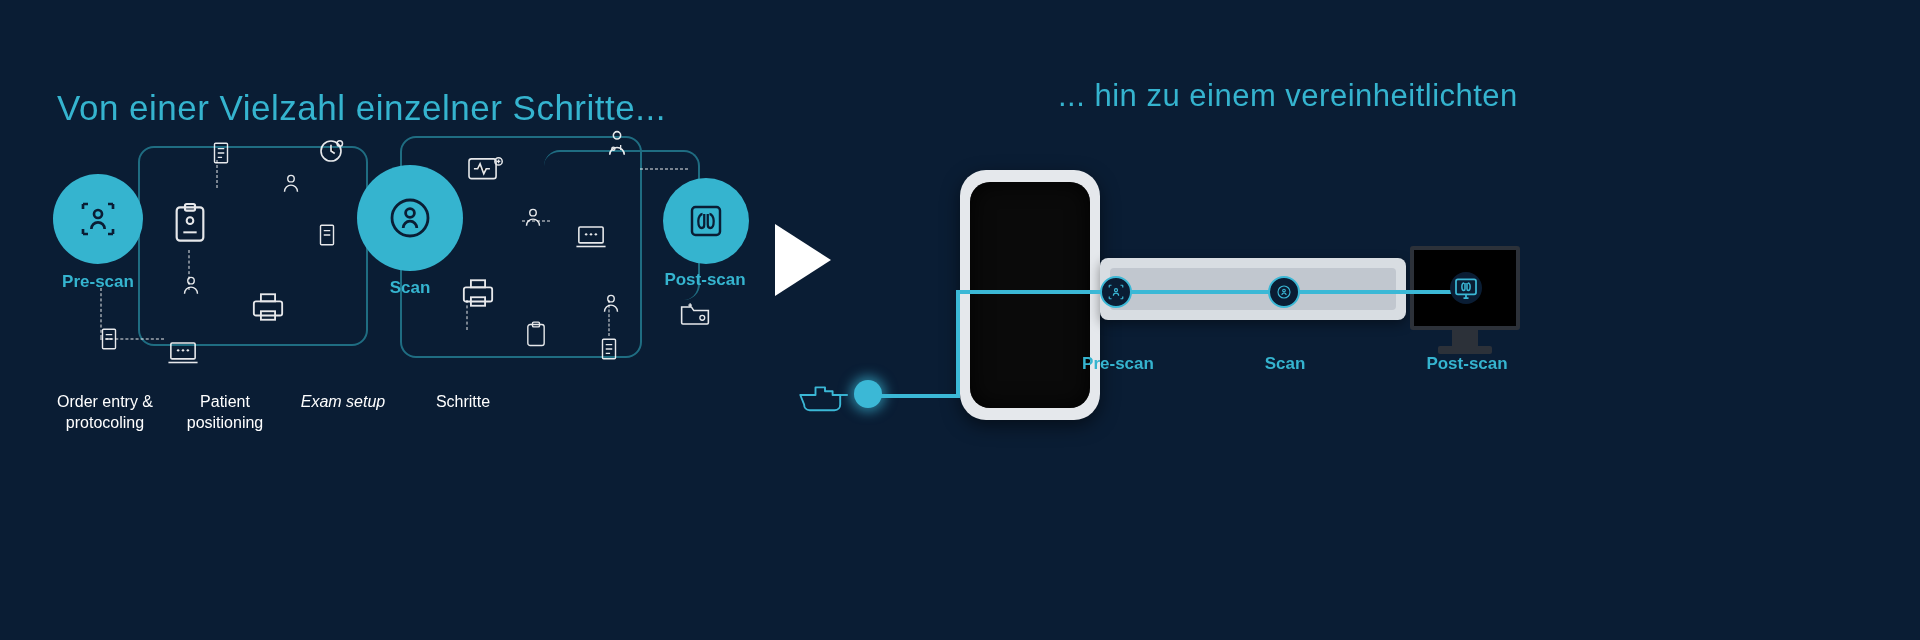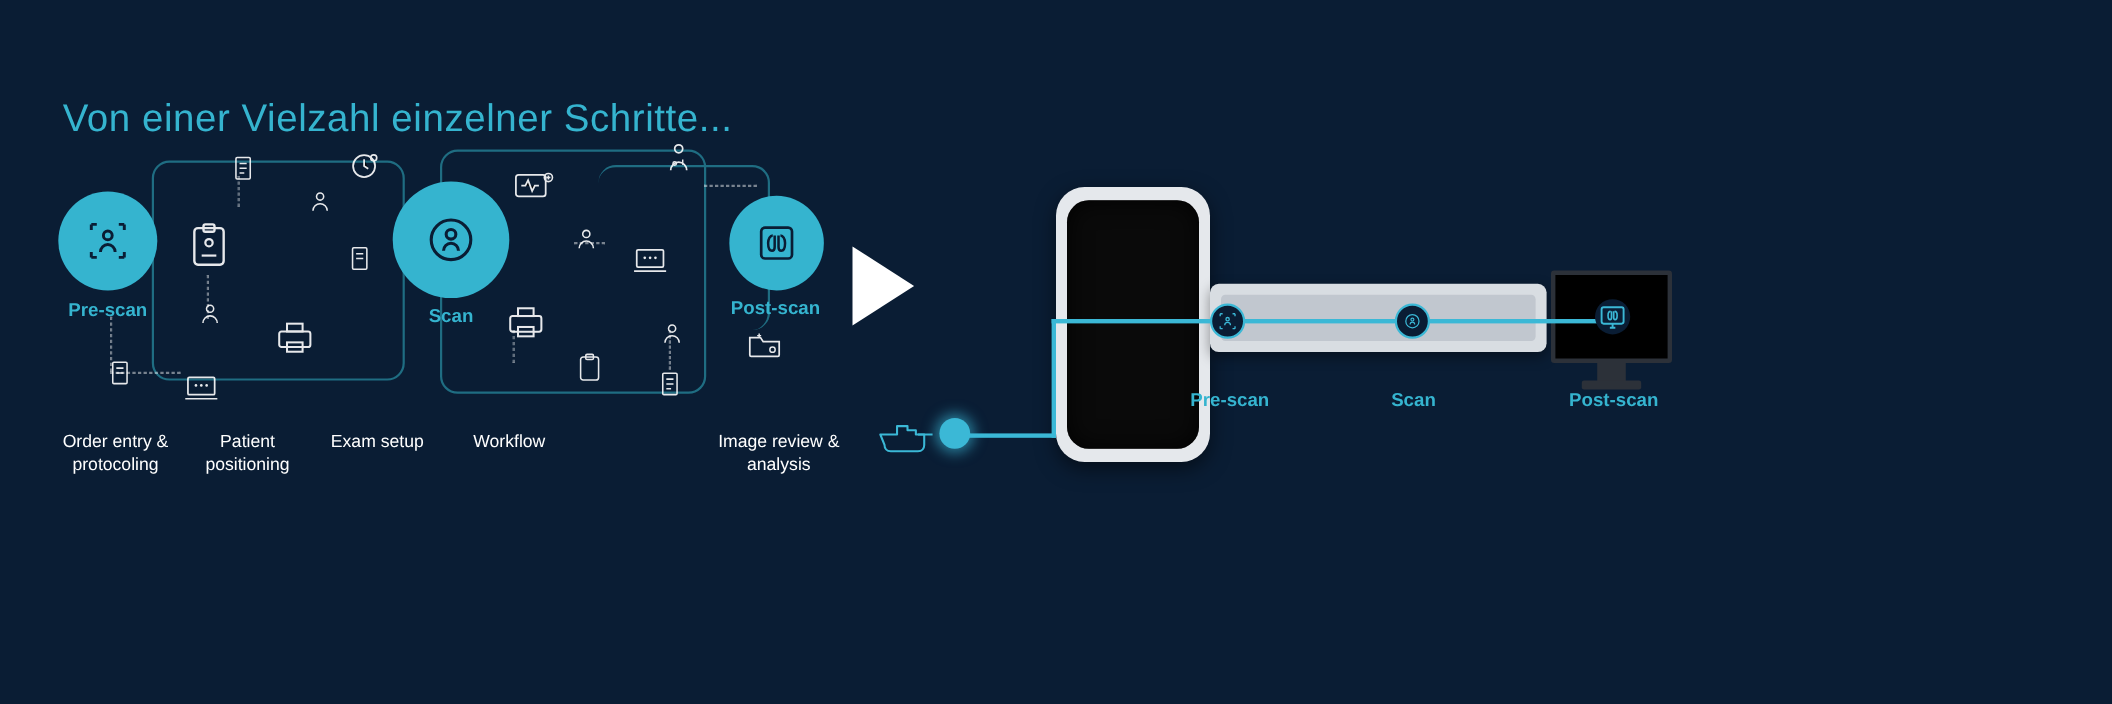--- a/index.html
+++ b/index.html
@@ -41,21 +41,21 @@
     border-bottom: 36px solid transparent;
   }
 
   
   .step-label {
     position: absolute; top: 392px; font-size: 16px; color: #ffffff;
     text-align: center; line-height: 1.3; width: 120px;
   }
   .step-label.s1 { left: 45px; }
   .step-label.s2 { left: 165px; }
-  .step-label.s3 { left: 283px; }
+  .step-label.s3 { left: 283px; font-style: italic; }
   .step-label.s4 { left: 403px; }
   .step-label.s5 { left: 528px; }
   .step-label.s6 { left: 648px; }
 
   
   .scanner-body {
     position: absolute; left: 960px; top: 170px; width: 140px; height: 250px;
     background: #e5e8ec; border-radius: 26px;
     box-shadow: 0 6px 18px rgba(0,0,0,.5);
   }
@@ -135,20 +135,21 @@
   }
 
 </style>
 </head>
 <body>
 
 <div class="stage">
 
   <div class="heading-left">Von einer Vielzahl einzelner  Schritte...</div>
   <div class="heading-right">
+    <span>... hin zu einem vereinheitlichten</span>
   </div>
 
   <div class="solid-path" style="left:138px; top:146px; width:230px; height:200px;"></div>
   <div class="solid-path" style="left:400px; top:136px; width:242px; height:222px;"></div>
   <div class="solid-path" style="left:544px; top:150px; width:156px; height:150px; border-left:none; border-bottom:none;"></div>
 
   <div class="dash" style="left:100px; top:288px; width:1px; height:50px;"></div>
   <div class="dash" style="left:100px; top:338px; width:64px; height:1px;"></div>
   <div class="dash" style="left:216px; top:160px; width:1px; height:28px;"></div>
   <div class="dash" style="left:188px; top:250px; width:1px; height:40px;"></div>
@@ -308,22 +309,21 @@
     <svg viewBox="0 0 28 24" width="34" height="30">
         <path fill="none" stroke="#fff" stroke-width="1.3" d="M3 7h8l2 3h12v10a1 1 0 0 1-1 1H4a1 1 0 0 1-1-1z"></path>
         <circle cx="20" cy="16" r="2" fill="none" stroke="#fff" stroke-width="1.1"></circle>
         <path stroke="#fff" stroke-width="1.1" d="M10 4v3M8.5 5.5h3"></path>
       </svg>
   </div>
 
   <div class="step-label s2">Patient positioning</div>
   <div class="step-label s1">Order entry &amp; protocoling</div>
   <div class="step-label s3">Exam setup</div>
-  <div class="step-label s4">Workflow</div>
-  <div class="step-label s6">Image review &amp; analysis</div>
+  <div class="step-label s4">Schritte</div>
 
   <div class="play"></div>
 
   <div class="scanner-body"></div>
   <div class="scanner-bore"></div>
   <div class="scanner-table"></div>
   <div class="scanner-table-inner"></div>
 
   <div class="monitor"></div>
   <div class="monitor-stand"></div>

